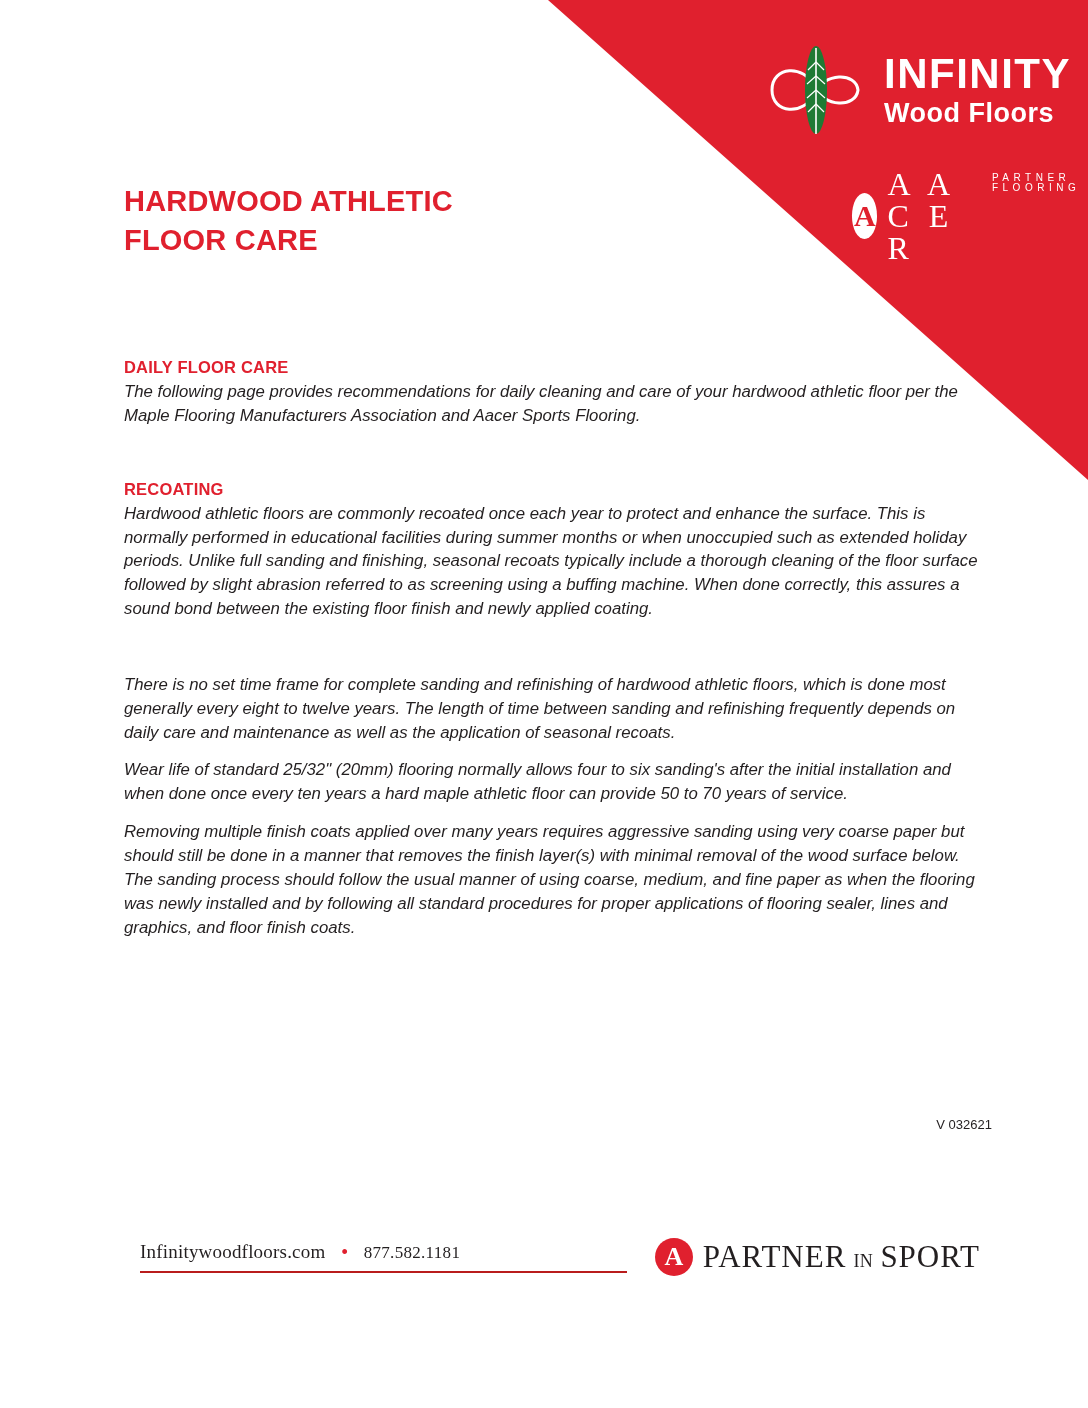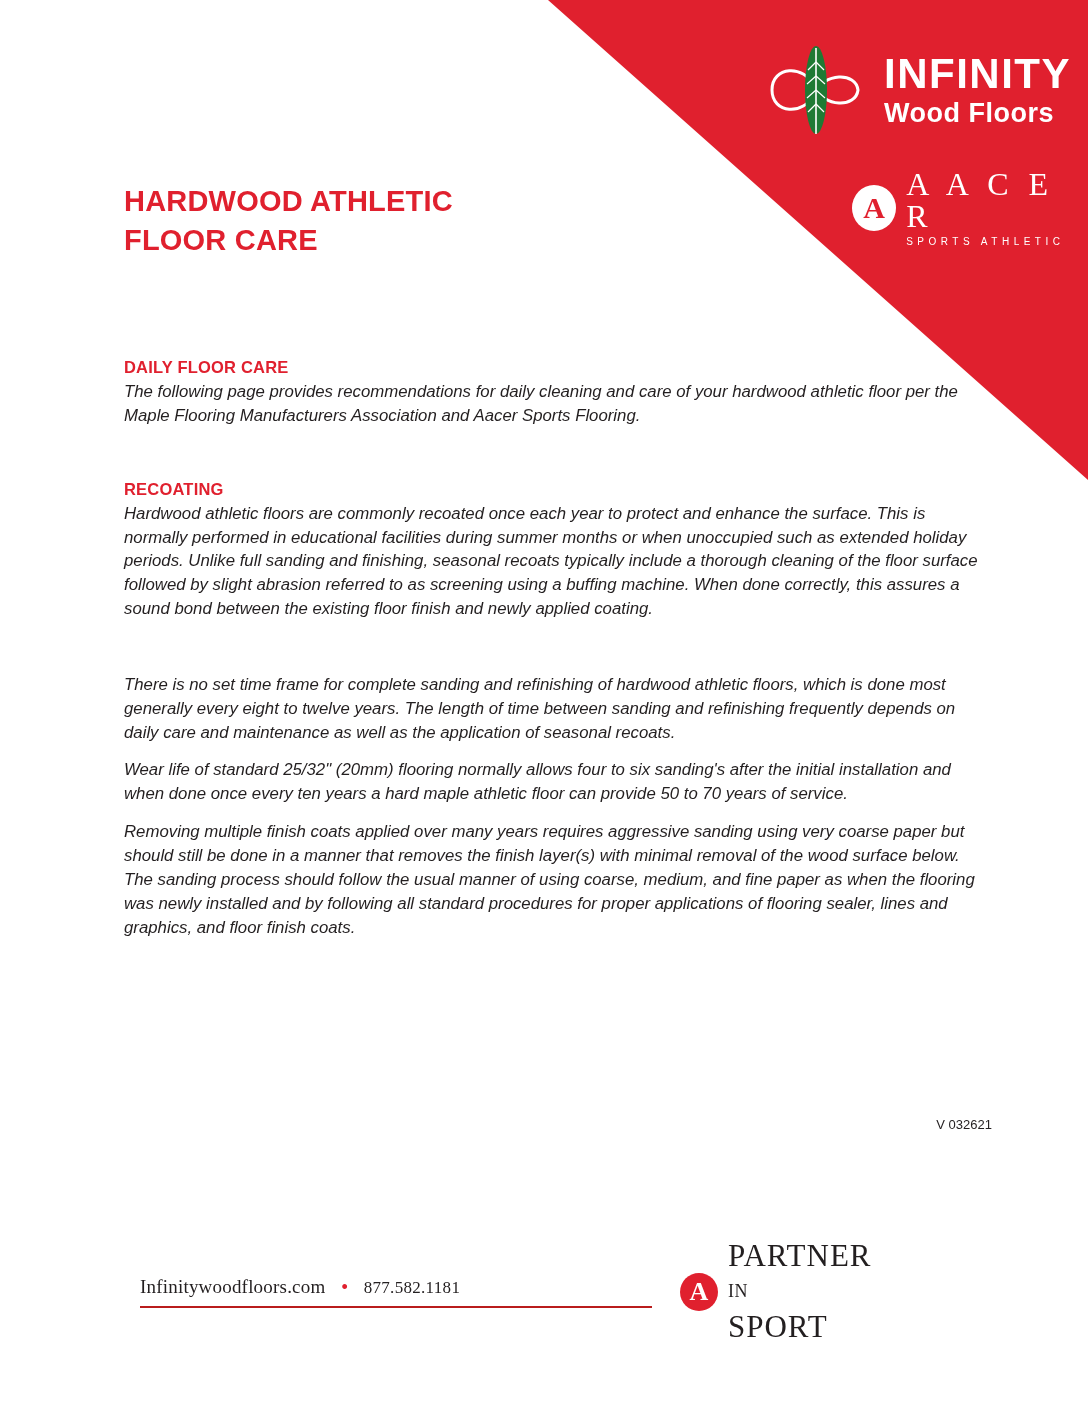--- a/index.html
+++ b/index.html
@@ -79,21 +79,21 @@
     color: #e0202e;
     font-size: 30px;
     font-weight: bold;
     display: flex;
     align-items: center;
     justify-content: center;
     font-family: "Liberation Serif", serif;
   }
   .aacer-words {
     display: flex;
-    flex-direction: column;
+    flex-direction: row;
     line-height: 1;
   }
   .aacer-words .main {
     color: #ffffff;
     font-size: 32px;
     letter-spacing: 6px;
     font-family: "Liberation Serif", serif;
   }
   .aacer-words .tag {
     color: #ffffff;
@@ -206,21 +206,20 @@
     font-family: "Liberation Serif", serif;
   }
   .pis-text {
     font-family: "Liberation Serif", serif;
     font-size: 31px;
     color: #231f20;
     letter-spacing: 1px;
     display: flex;
     align-items: baseline;
     gap: 7px;
-    flex-direction: column;
   }
   .pis-text .small {
     font-size: 18px;
     letter-spacing: 0.5px;
   }
 </style>
 </head>
 <body>
 
 <div class="corner-banner">
@@ -241,21 +240,21 @@
   <div class="logo-text">
     <span class="brand">INFINITY</span>
     <span class="sub">Wood Floors</span>
   </div>
 </div>
 
 <div class="logo-aacer">
   <div class="aacer-circle">A</div>
   <div class="aacer-words">
     <span class="main">A A C E R</span>
-    <span class="tag">SPORTS ATHLETIC</span>
+    <span class="tag">PARTNER FLOORING</span>
   </div>
 </div>
 
 <h1 class="doc-title">HARDWOOD ATHLETIC FLOOR CARE</h1>
 
 <div class="content">
 
   <div class="section">
     <h2 class="section-heading">DAILY FLOOR CARE</h2>
     <p>The following page provides recommendations for daily cleaning and care of your hardwood athletic floor per the Maple Flooring Manufacturers Association and Aacer Sports Flooring.</p>

